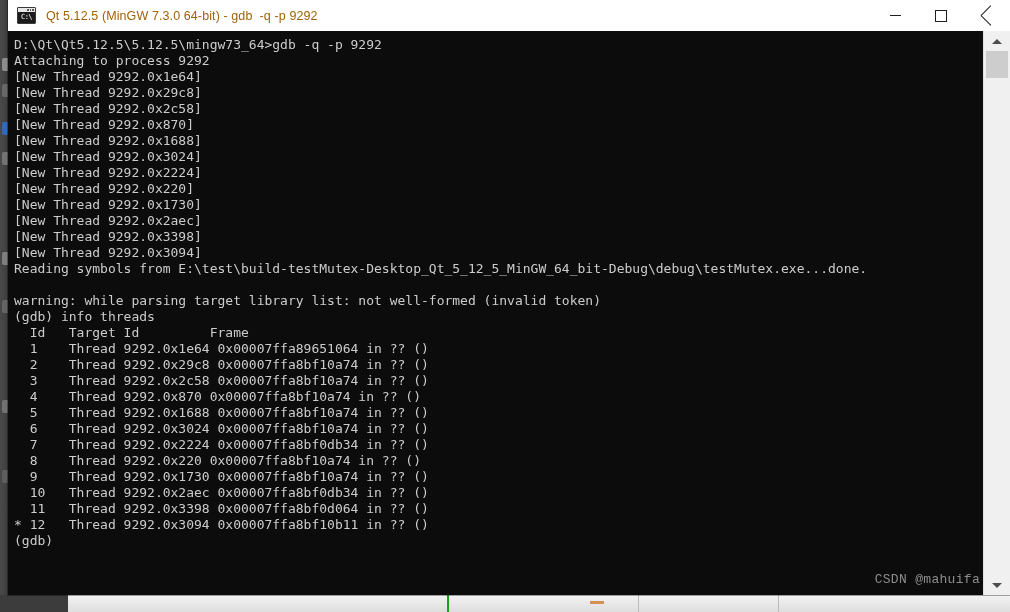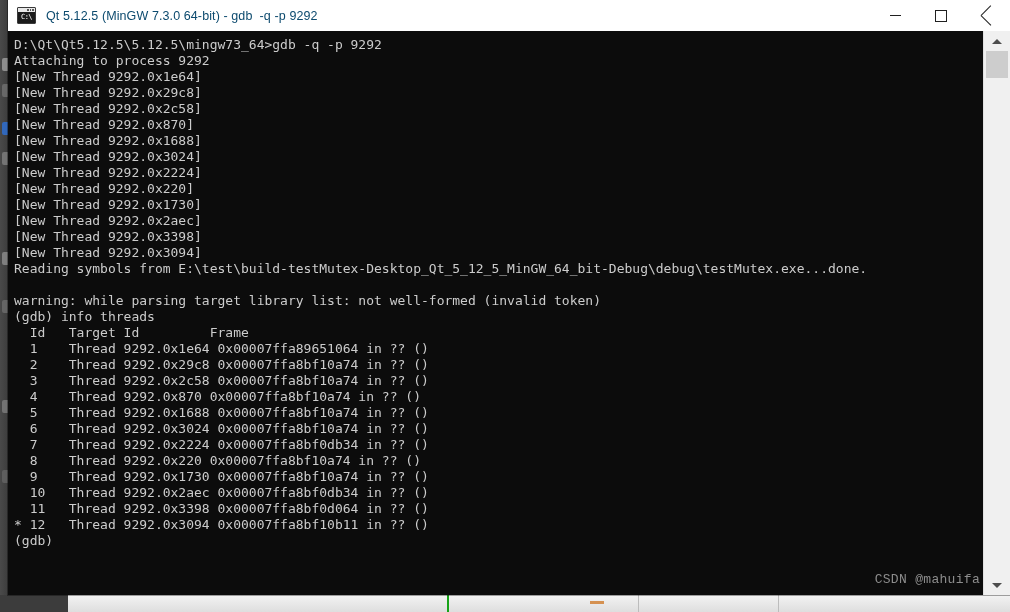--- a/index.html
+++ b/index.html
@@ -155,21 +155,21 @@
     color: #ffffff;
     font-family: "DejaVu Sans Mono", monospace;
     font-size: 7px;
     line-height: 11px;
     text-align: center;
     letter-spacing: -0.5px;
   }
   #title-text {
     margin-left: 10px;
     font-size: 12.5px;
-    color: #0c4a6e;
+    color: #a16207;
     white-space: pre;
     letter-spacing: .1px;
   }
   #window-controls {
     margin-left: auto;
     display: flex;
     height: 31px;
   }
   .win-btn {
     width: 46px; height: 31px;

